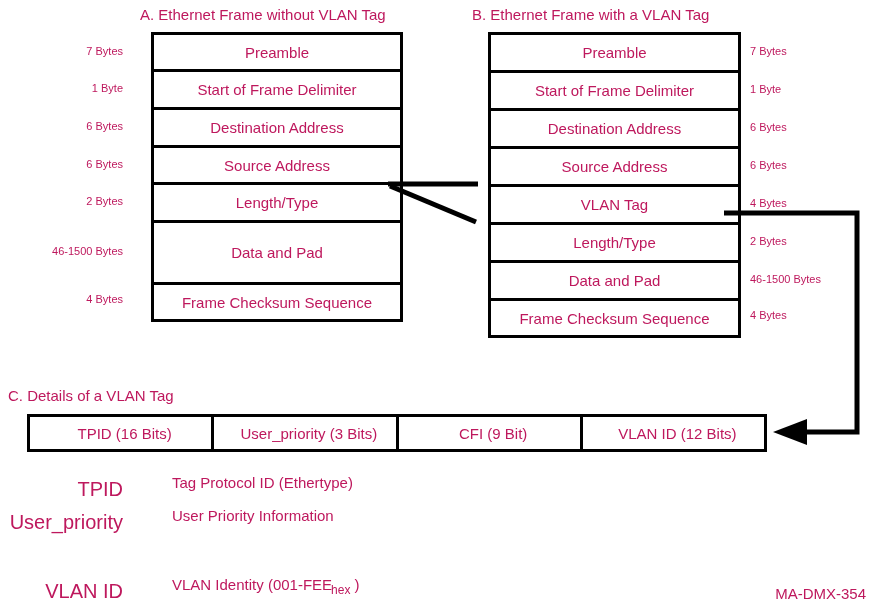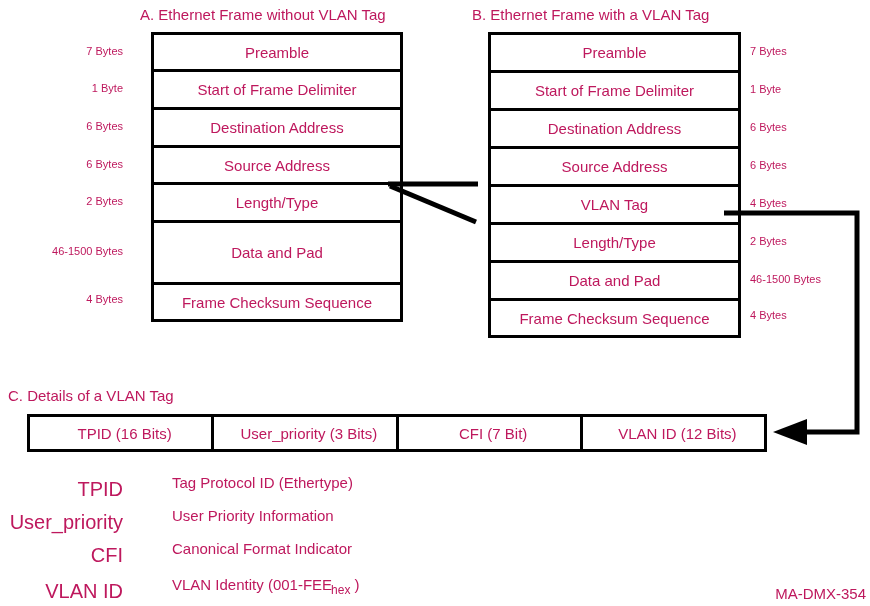--- a/index.html
+++ b/index.html
@@ -163,35 +163,31 @@
     <div class="lbl">2 Bytes</div>
     <div class="lbl">46-1500 Bytes</div>
     <div class="lbl">4 Bytes</div>
   </div>
 
   <div class="title title-c">C. Details of a VLAN Tag</div>
 
   <div class="vlan-fields">
     <div class="cell">TPID (16 Bits)</div>
     <div class="cell">User_priority (3 Bits)</div>
-    <div class="cell">CFI (7 Bit)</div>
+    <div class="cell">CFI (9 Bit)</div>
     <div class="cell">VLAN ID (12 Bits)</div>
   </div>
 
   <div class="def-row def-row-0">
     <div class="def-term">TPID</div>
     <div class="def-text">Tag Protocol ID (Ethertype)</div>
   </div>
   <div class="def-row def-row-1">
     <div class="def-term">User_priority</div>
     <div class="def-text">User Priority Information</div>
-  </div>
-  <div class="def-row def-row-2">
-    <div class="def-term">CFI</div>
-    <div class="def-text">Canonical Format Indicator</div>
   </div>
   <div class="def-row def-row-3">
     <div class="def-term">VLAN ID</div>
     <div class="def-text"><span>VLAN Identity (001-FEE</span><span class="sub">hex</span><span> )</span></div>
   </div>
 
   <div class="fig-id">MA-DMX-354</div>
 
   <svg class="connectors" viewBox="0 0 870 606">
     <line x1="388" y1="184" x2="478" y2="184"></line>

